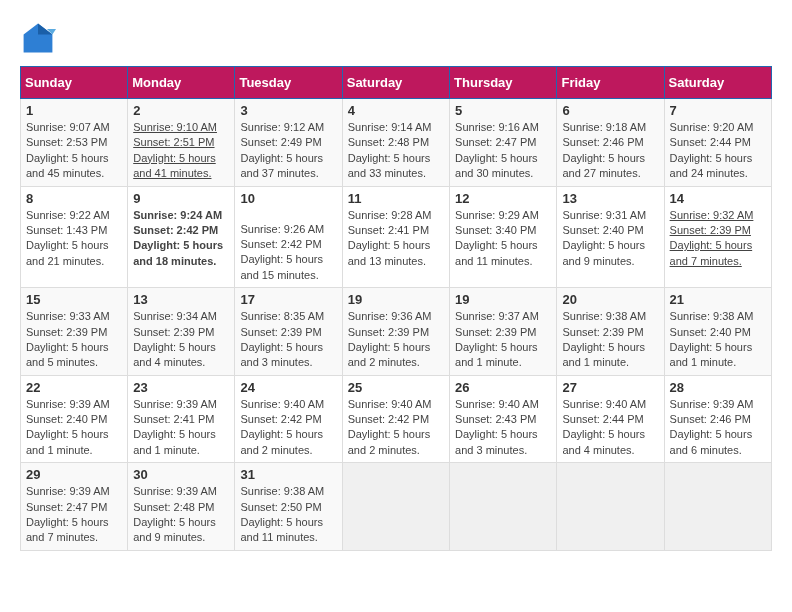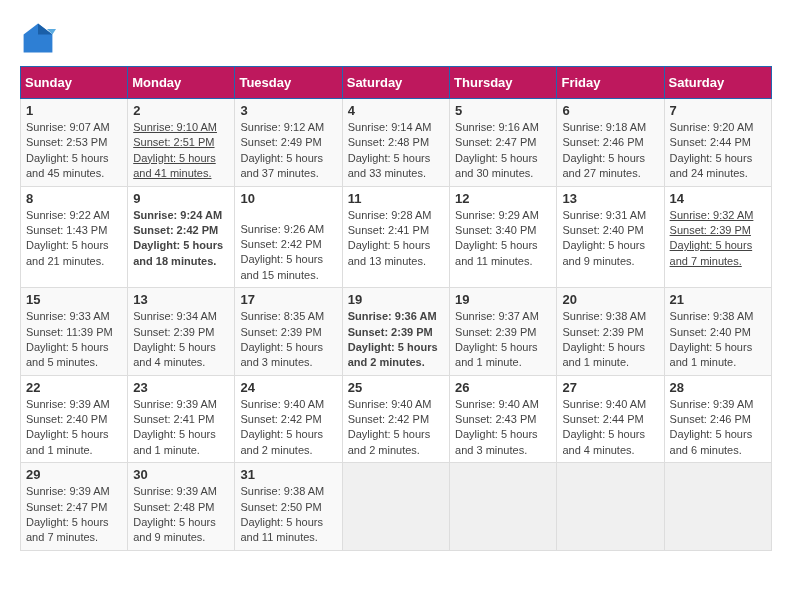--- a/index.html
+++ b/index.html
@@ -220,41 +220,41 @@
           <div class="day-info" style="white-space: pre-line; text-decoration: underline;">Sunrise: 9:32 AM
 Sunset: 2:39 PM
 Daylight: 5 hours
 and 7 minutes.</div>
         </td>
       </tr>
       <tr>
         <td>
           <span class="day-num">15</span>
           <div class="day-info" style="white-space: pre-line;">Sunrise: 9:33 AM
-Sunset: 11:39 PM
+Sunset: 2:39 PM
 Daylight: 5 hours
 and 5 minutes.</div>
         </td>
         <td>
           <span class="day-num">13</span>
           <div class="day-info" style="white-space: pre-line;">Sunrise: 9:34 AM
 Sunset: 2:39 PM
 Daylight: 5 hours
 and 4 minutes.</div>
         </td>
         <td>
           <span class="day-num">17</span>
           <div class="day-info" style="white-space: pre-line;">Sunrise: 8:35 AM
 Sunset: 2:39 PM
 Daylight: 5 hours
 and 3 minutes.</div>
         </td>
         <td>
           <span class="day-num">19</span>
-          <div class="day-info" style="white-space: pre-line; font-weight: bold;">Sunrise: 9:36 AM
+          <div class="day-info" style="white-space: pre-line;">Sunrise: 9:36 AM
 Sunset: 2:39 PM
 Daylight: 5 hours
 and 2 minutes.</div>
         </td>
         <td>
           <span class="day-num">19</span>
           <div class="day-info" style="white-space: pre-line;">Sunrise: 9:37 AM
 Sunset: 2:39 PM
 Daylight: 5 hours
 and 1 minute.</div>

